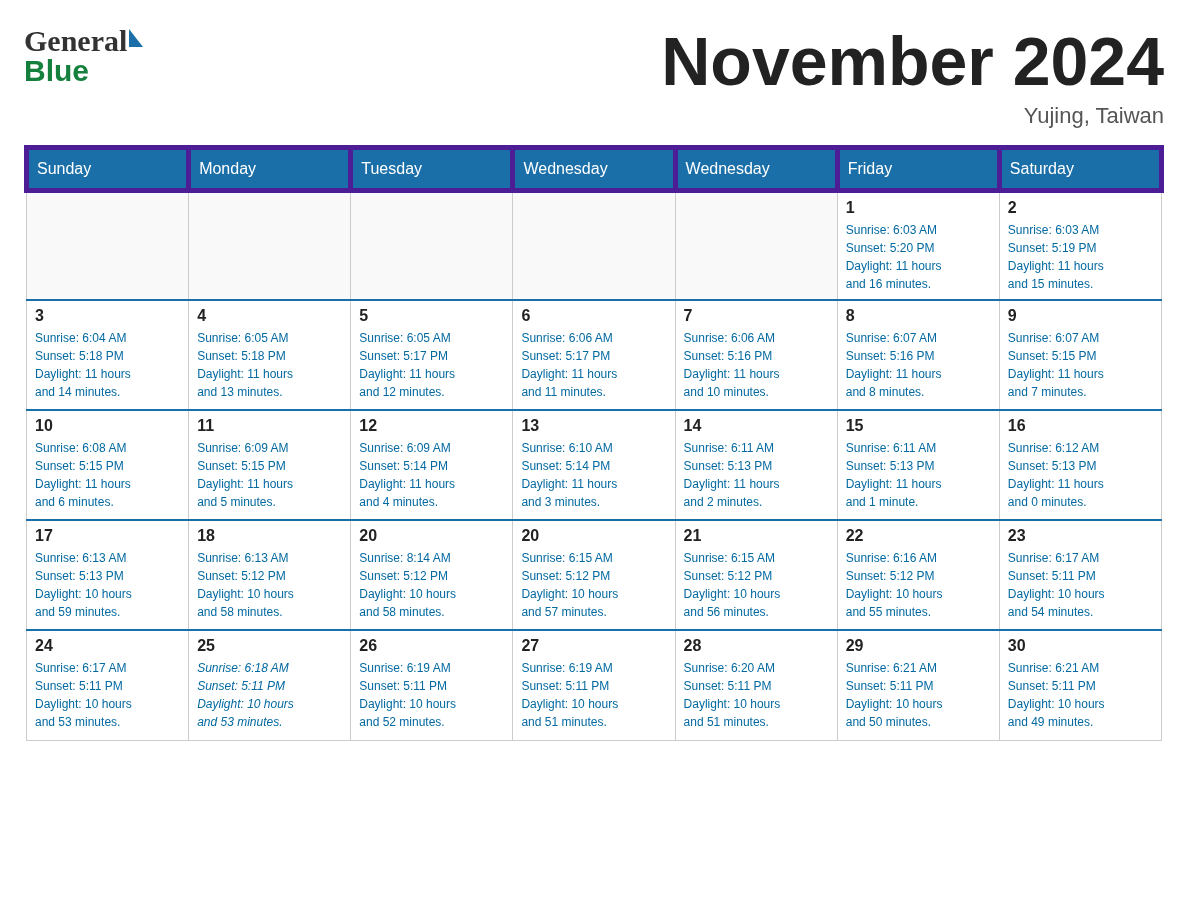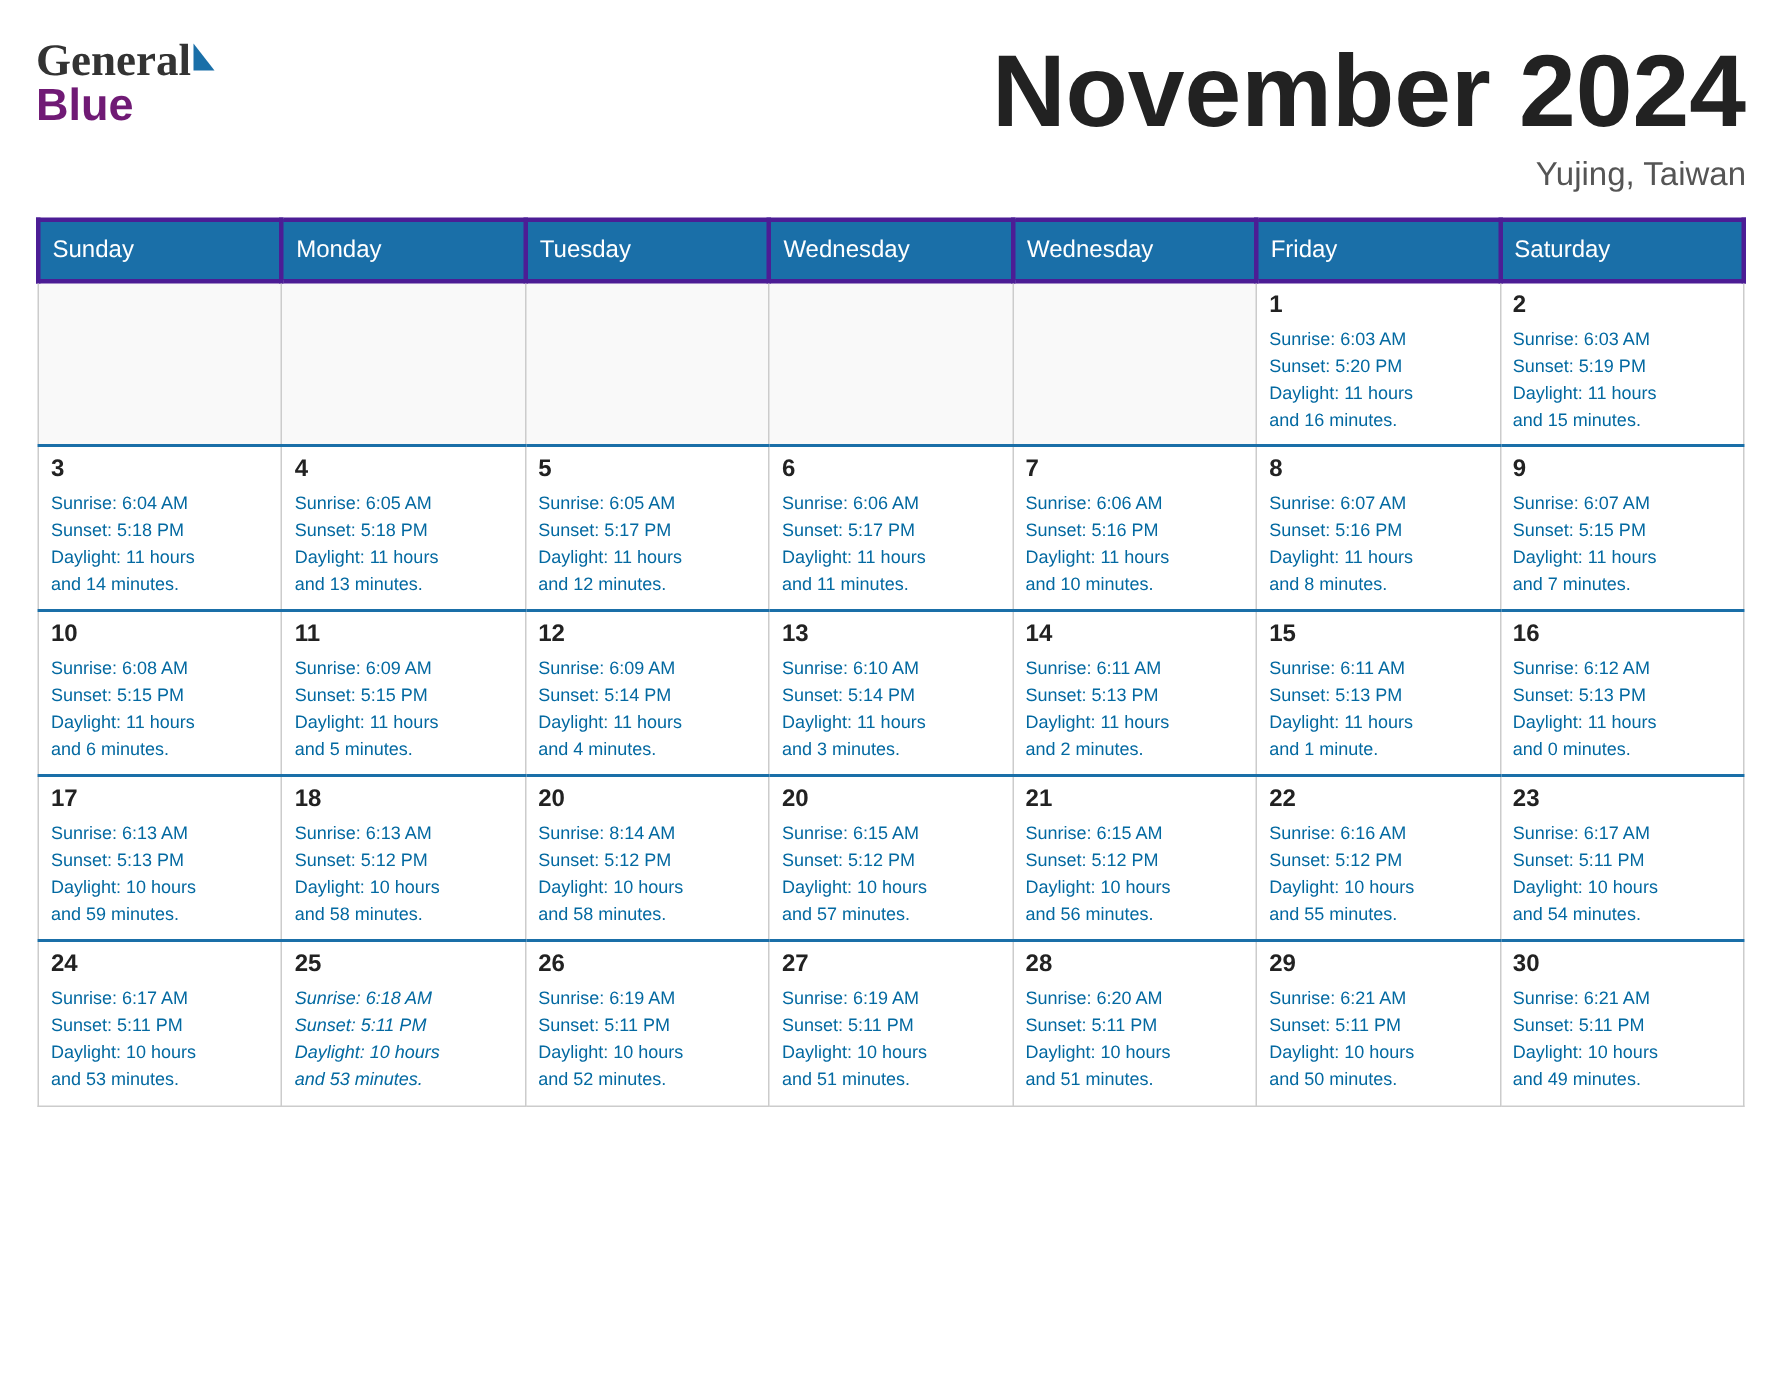--- a/index.html
+++ b/index.html
@@ -40,21 +40,21 @@
       border-collapse: collapse;
       table-layout: fixed;
     }
     thead tr th {
       background-color: #1a6fa8;
       color: #fff;
       font-size: 16px;
       font-weight: normal;
       padding: 10px 8px;
       text-align: left;
-      border: 3px solid #4c1d95;
+      border: 5px solid #4c1d95;
     }
     tbody tr td {
       border: 1px solid #ccc;
       vertical-align: top;
       padding: 6px 8px;
       height: 110px;
       font-size: 12.5px;
       color: #333;
       background: #fff;
     }
@@ -93,21 +93,21 @@
       height: 0;
       border-style: solid;
       border-width: 18px 0 0 14px;
       border-color: transparent transparent transparent #1a6fa8;
       margin-left: 2px;
       margin-top: -6px;
     }
     .logo-second-line {
       font-size: 30px;
       font-weight: bold;
-      color: #701a75;
+      color: #15803d;
       margin-top: -4px;
     }
   </style>
 </head>
 <body>
 
 <div class="header-area">
   <div class="logo-area">
     <div class="logo-wrapper">
       <span class="logo-general">General</span>

